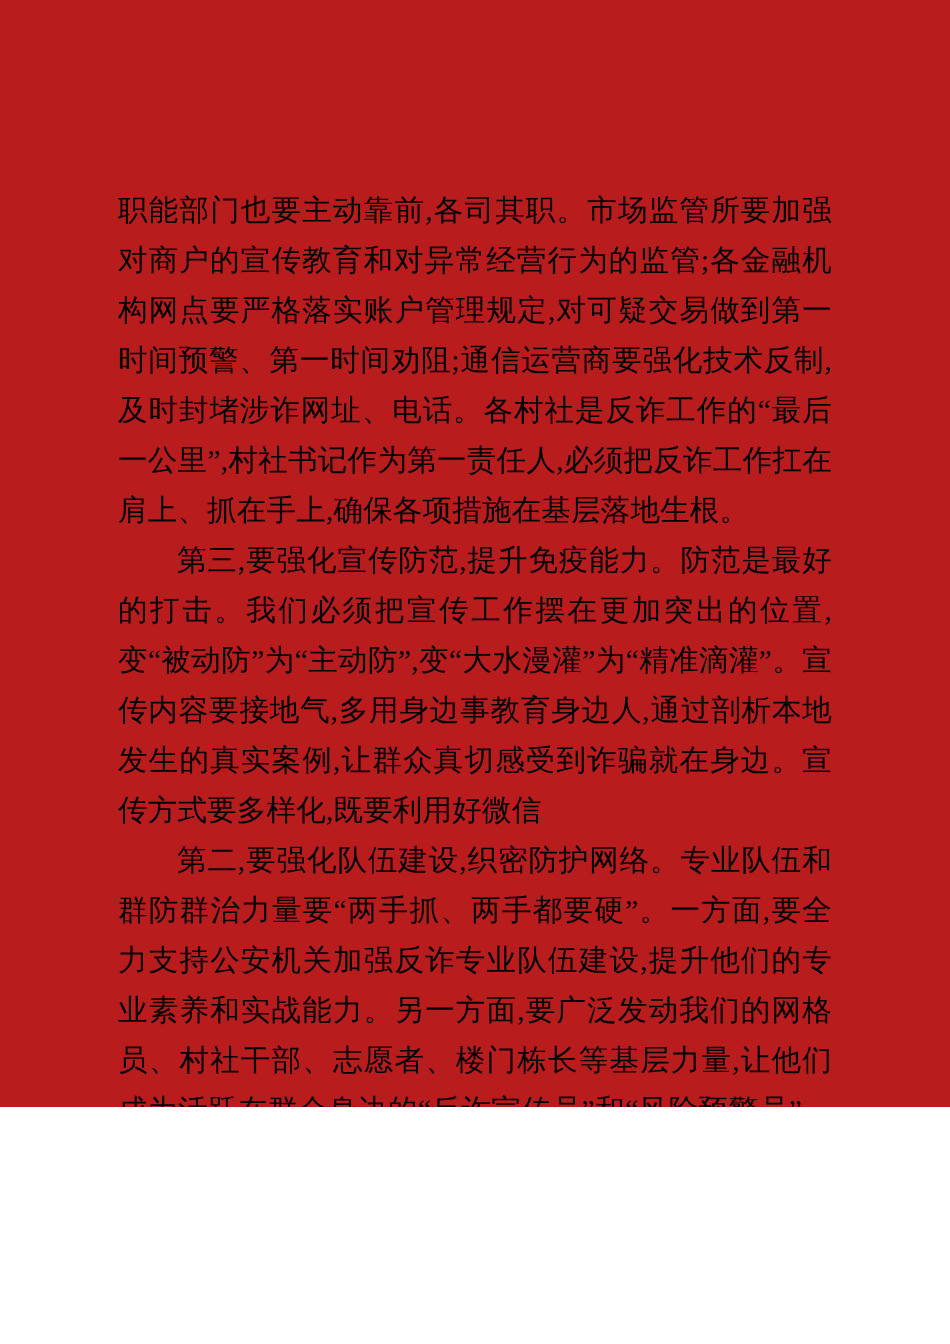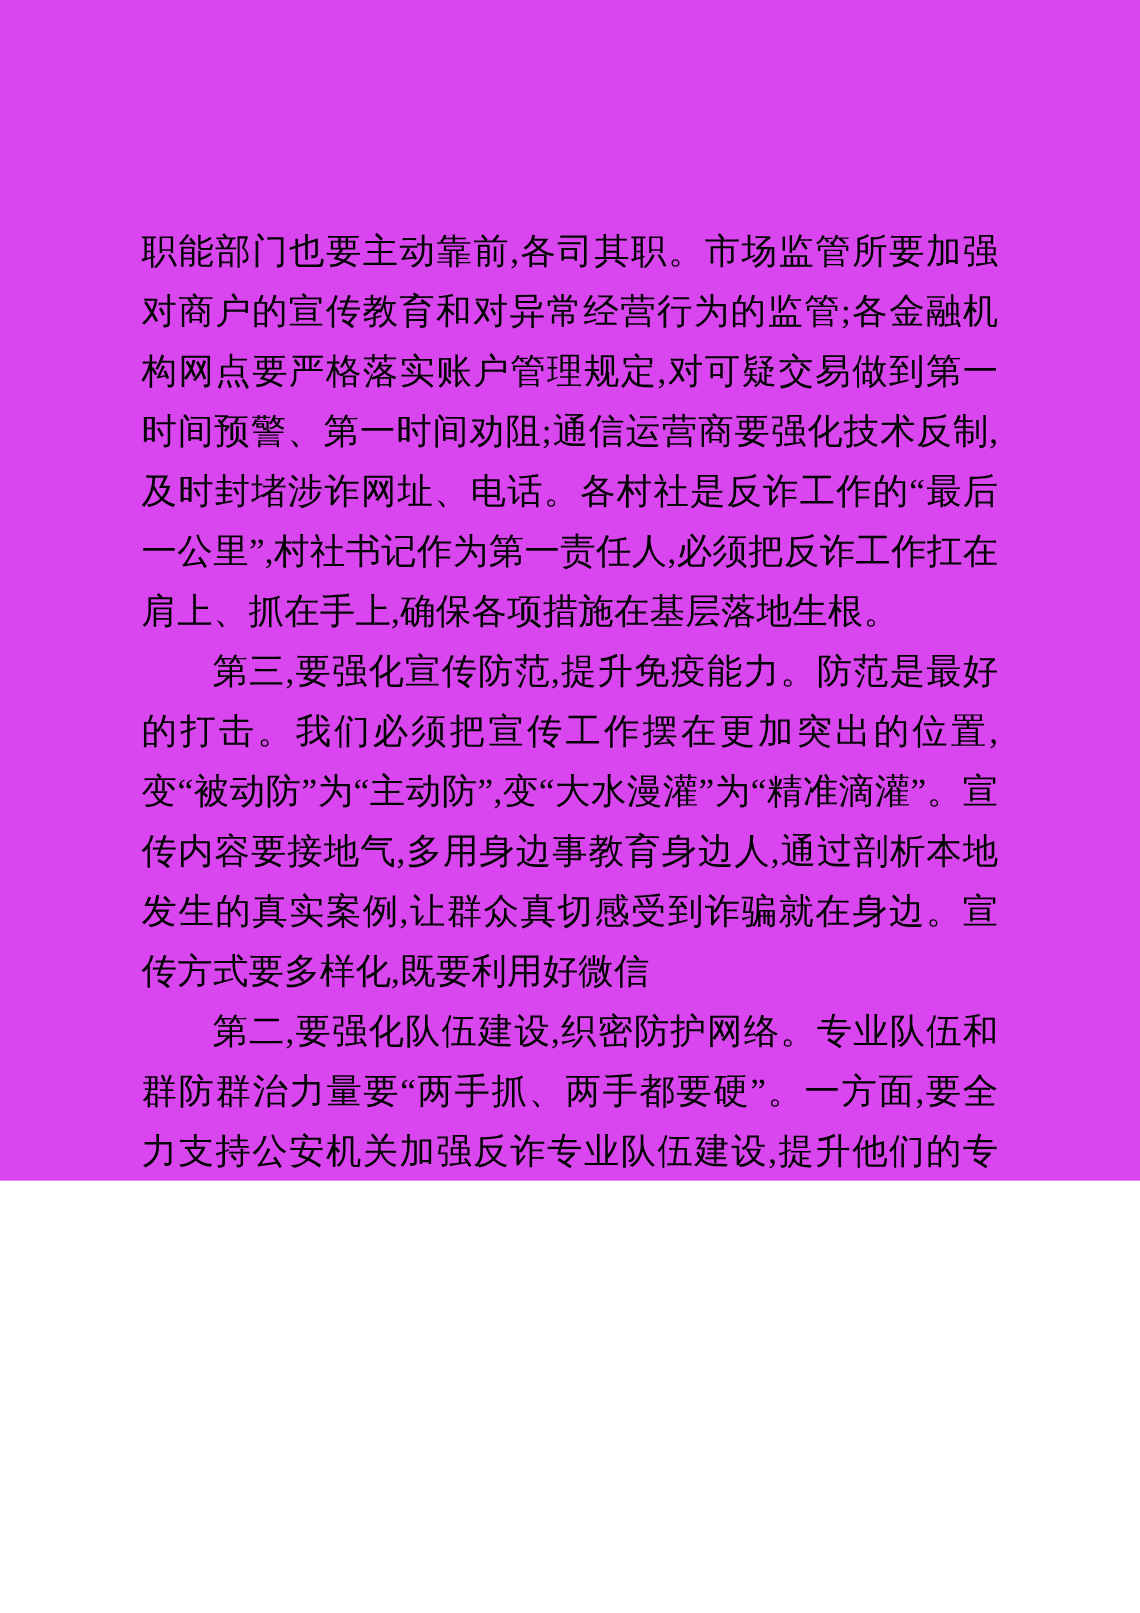--- a/index.html
+++ b/index.html
@@ -2,23 +2,23 @@
 <html><head>
 <meta charset="utf-8">
 <style>
   html, body {
     margin: 0;
     padding: 0;
     background: #ffffff;
   }
   .page {
     width: 950px;
-    height: 984px;
+    height: 1107px;
     position: relative;
-    background: #d946ef;
+    background: #b91c1c;
     box-sizing: border-box;
     padding: 185px 118px 0 118px;
     overflow: hidden;
   }
   .doc-body {
     font-family: "Liberation Serif", "DejaVu Serif", serif;
     font-size: 29.5px;
     line-height: 50px;
     color: #000000;
     text-align: justify;

